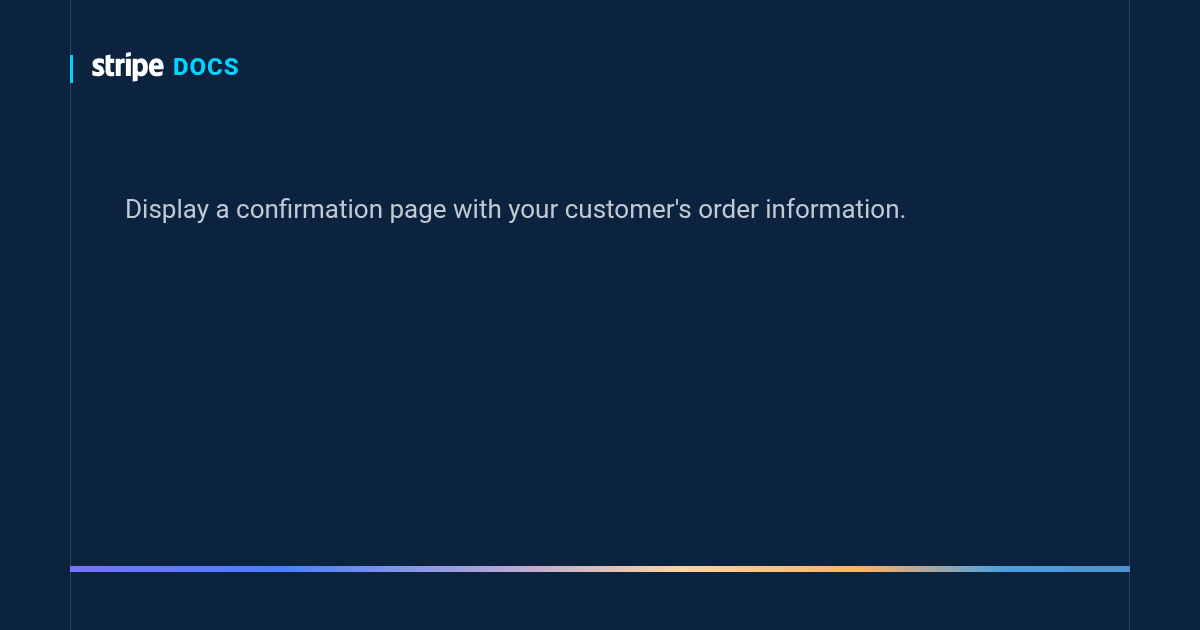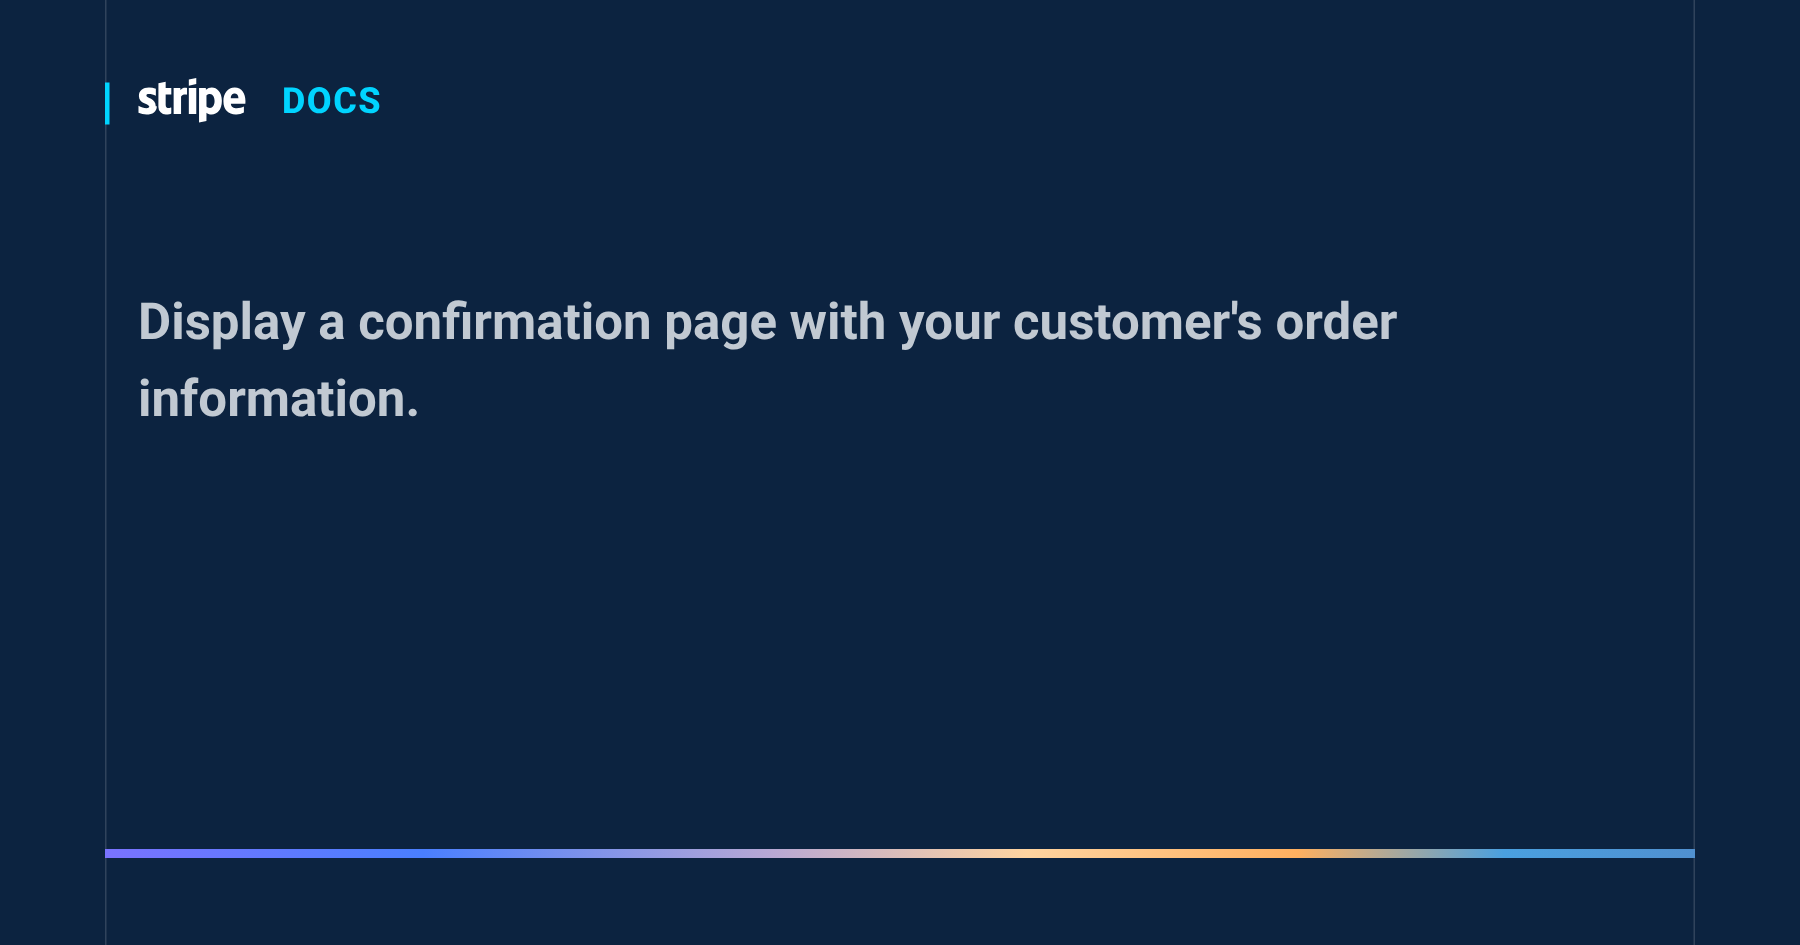--- a/index.html
+++ b/index.html
@@ -38,21 +38,21 @@
       width: 3px;
       height: 28px;
       background: #00d4ff;
     }
     .logo-container {
       position: absolute;
       left: 92px;
       top: 52px;
       display: flex;
       align-items: center;
-      gap: 24px;
+      gap: 9px;
     }
     .stripe-logo {
       color: #ffffff;
       font-size: 28px;
       font-weight: 700;
       letter-spacing: -0.5px;
       display: flex;
       align-items: center;
     }
     .docs-label {
@@ -70,23 +70,24 @@
     .page-title {
       color: #ffffff;
       font-size: 54px;
       font-weight: 700;
       line-height: 1.15;
       margin-bottom: 28px;
       letter-spacing: -0.5px;
     }
     .page-subtitle {
       color: #c1c9d2;
-      font-size: 34px;
-      font-weight: 700;
+      font-size: 26px;
+      font-weight: 400;
       line-height: 1.5;
+      margin-left: 33px;
     }
     .gradient-bar {
       position: absolute;
       left: 70px;
       right: 70px;
       bottom: 58px;
       height: 6px;
       background: linear-gradient(90deg, 
         #7a73ff 0%, 
         #4a7fff 20%, 

